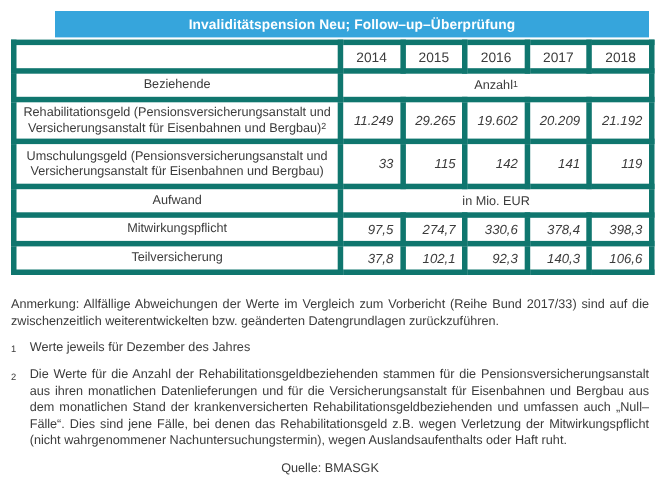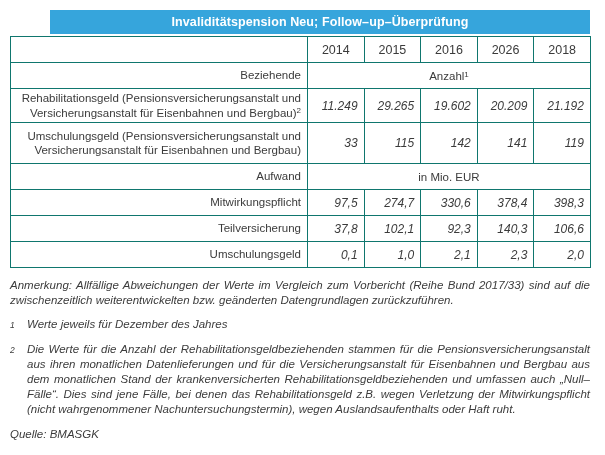--- a/index.html
+++ b/index.html
@@ -33,55 +33,54 @@
 
   table.data-table {
     border-collapse: collapse;
     table-layout: fixed;
     width: 580px;
     margin-top: 2px;
     font-size: 11.5px;
     color: #3b3b3b;
   }
   table.data-table td, table.data-table th {
-    border: 1px solid #0f766e;
+    border: 5px solid #0f766e;
     padding: 2px 6px;
     vertical-align: middle;
     font-weight: normal;
   }
   tr.row-h26 { height: 26px; }
   tr.row-h43 { height: 32px; }
   tr.row-h41 { height: 41px; }
   .year-cell { text-align: center; font-weight: bold; font-size: 12.5px; }
-  .label-cell { text-align: right; line-height: 14.5px; }
+  .label-cell { text-align: center; line-height: 14.5px; }
   .section-label { font-weight: bold; }
   .unit-cell { text-align: center; }
   .num-cell { text-align: right; font-size: 12px; font-style: italic; }
   sup { font-size: 8px; vertical-align: top; line-height: 1; position: relative; top: 1px; }
 
   .notes {
-    margin-top: 10px;
+    margin-top: 20px;
     font-size: 11.5px;
     line-height: 15px;
-    font-style: italic;
   }
   .anmerkung {
     margin: 0;
     text-align: justify;
   }
   .footnote { display: flex; margin-top: 9px; }
   .fn-marker {
     flex: none;
     width: 17px;
     font-size: 8.5px;
     padding-top: 1px;
   }
   .fn-text { flex: 1; text-align: justify; }
   .source {
-    text-align: left;
+    text-align: center;
     margin-top: 10px;
     font-size: 11.5px;
   }
 </style>
 </head>
 <body>
 
 <div class="page">
   <div class="content">
 
@@ -95,21 +94,21 @@
         <col style="width:56.6px">
         <col style="width:56.6px">
         <col style="width:56.6px">
       </colgroup>
       <tbody>
         <tr class="row-h26">
           <td class="label-cell"></td>
           <td class="year-cell">2014</td>
           <td class="year-cell">2015</td>
           <td class="year-cell">2016</td>
-          <td class="year-cell">2026</td>
+          <td class="year-cell">2017</td>
           <td class="year-cell">2018</td>
         </tr>
 
         <tr class="row-h26">
           <td class="label-cell section-label">Beziehende</td>
           <td class="unit-cell" colspan="5"><span>Anzahl</span><sup>1</sup></td>
         </tr>
 
         <tr class="row-h43">
           <td class="label-cell"><span>Rehabilitationsgeld (Pensionsversicherungsanstalt und Versicherungsanstalt für Eisenbahnen und Bergbau)</span><sup>2</sup></td>
@@ -145,28 +144,20 @@
 
         <tr class="row-h26">
           <td class="label-cell">Teilversicherung</td>
           <td class="num-cell">37,8</td>
           <td class="num-cell">102,1</td>
           <td class="num-cell">92,3</td>
           <td class="num-cell">140,3</td>
           <td class="num-cell">106,6</td>
         </tr>
 
-        <tr class="row-h26">
-          <td class="label-cell">Umschulungsgeld</td>
-          <td class="num-cell">0,1</td>
-          <td class="num-cell">1,0</td>
-          <td class="num-cell">2,1</td>
-          <td class="num-cell">2,3</td>
-          <td class="num-cell">2,0</td>
-        </tr>
       </tbody>
     </table>
 
     <div class="notes">
       <p class="anmerkung">Anmerkung: Allfällige Abweichungen der Werte im Vergleich zum Vorbericht (Reihe Bund 2017/33) sind auf die zwischenzeitlich weiterentwickelten bzw. geänderten Datengrundlagen zurückzuführen.</p>
 
       <div class="footnote">
         <span class="fn-marker">1</span>
         <span class="fn-text">Werte jeweils für Dezember des Jahres</span>
       </div>

